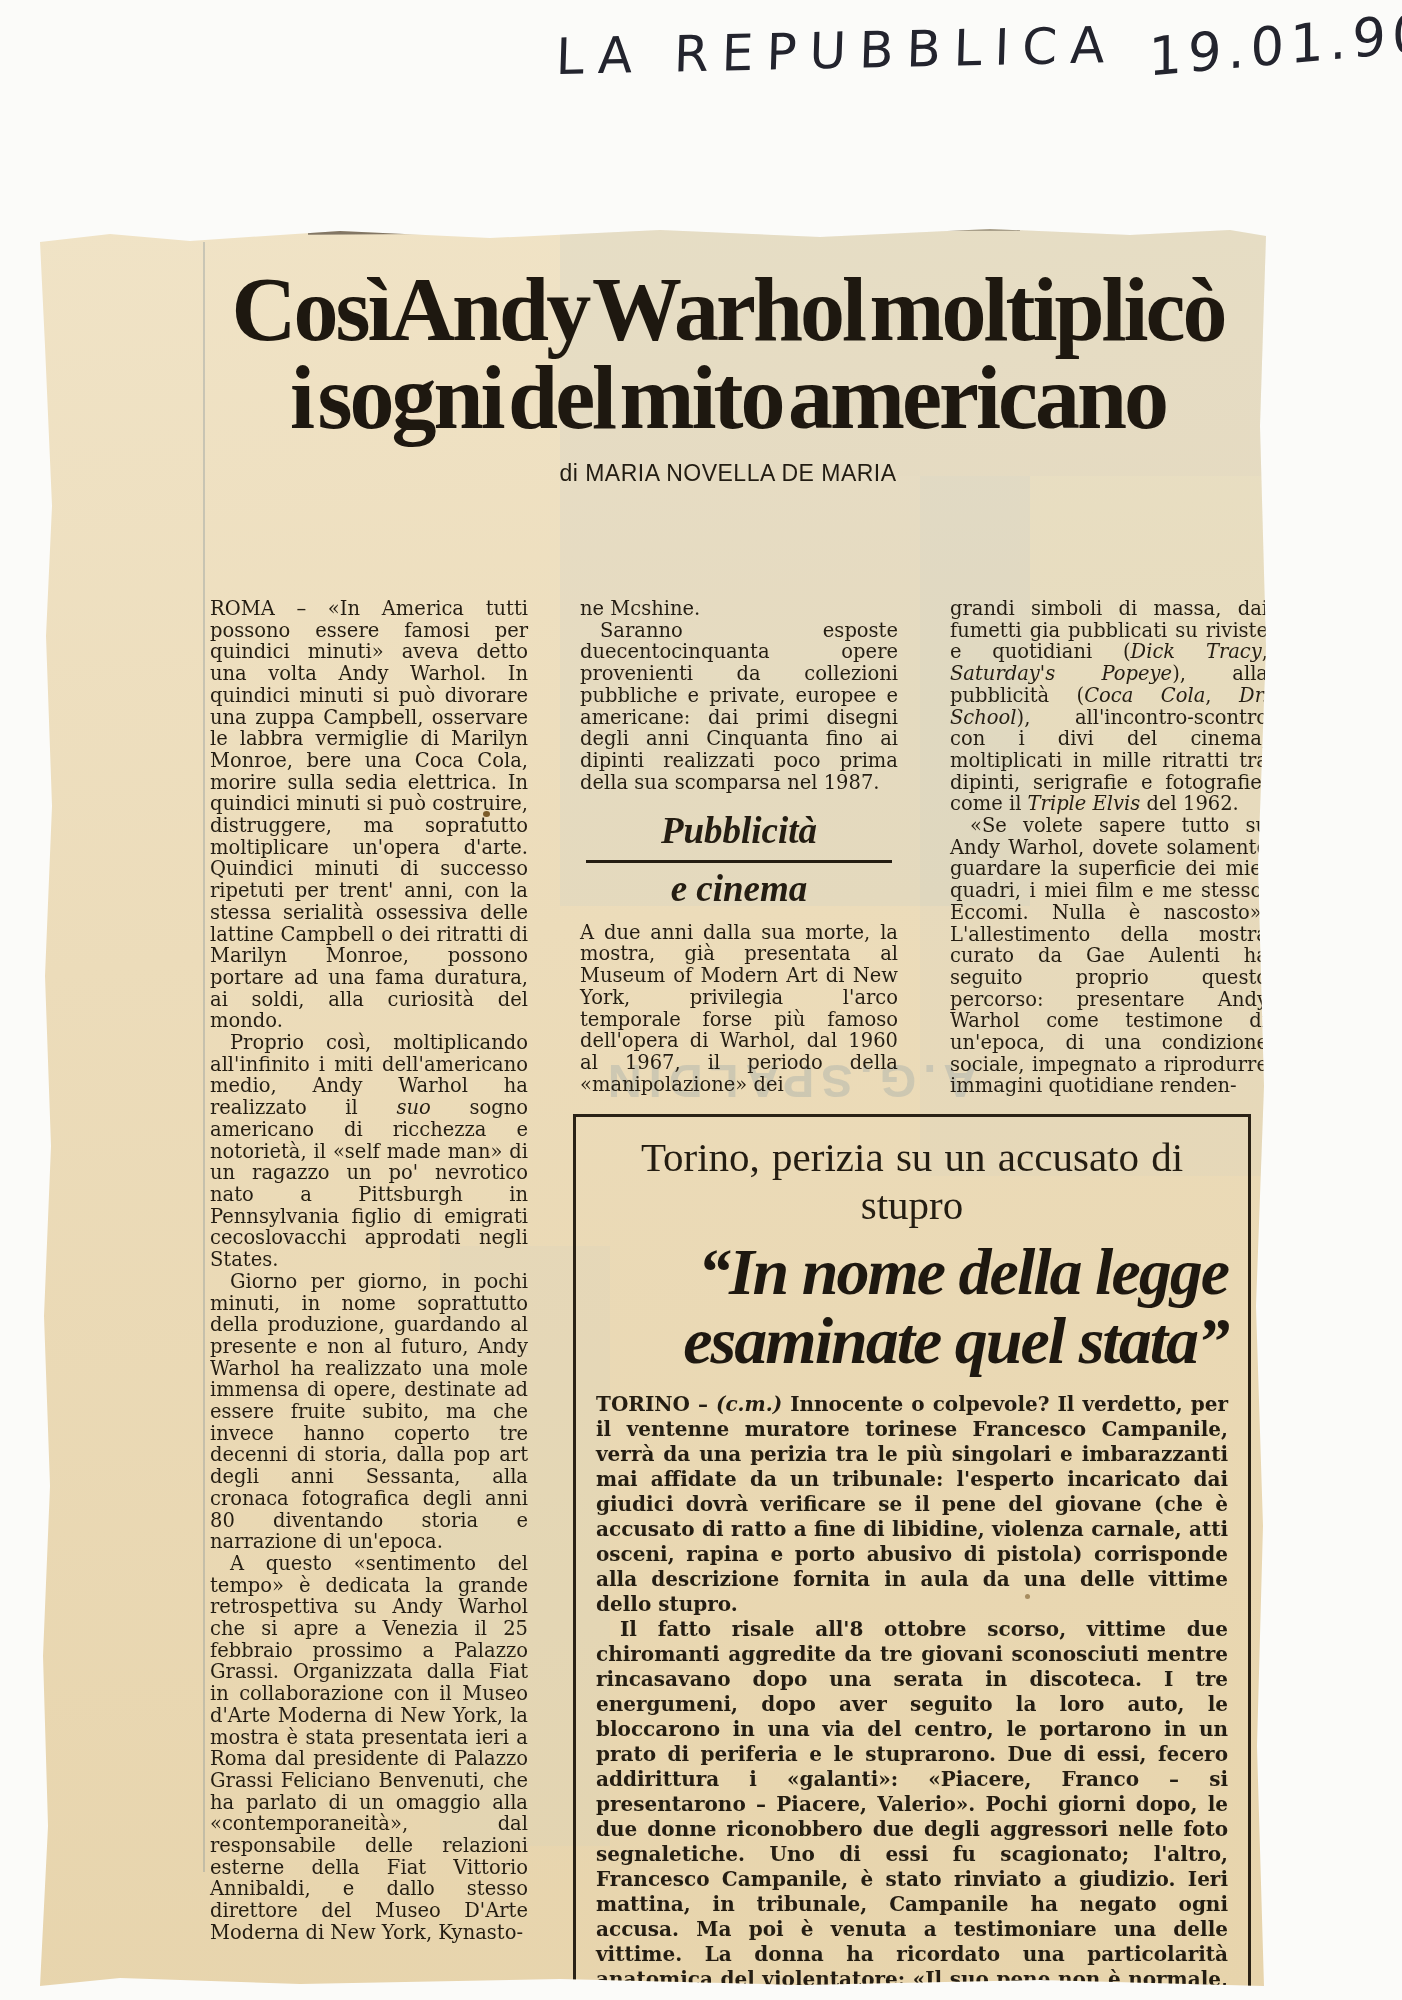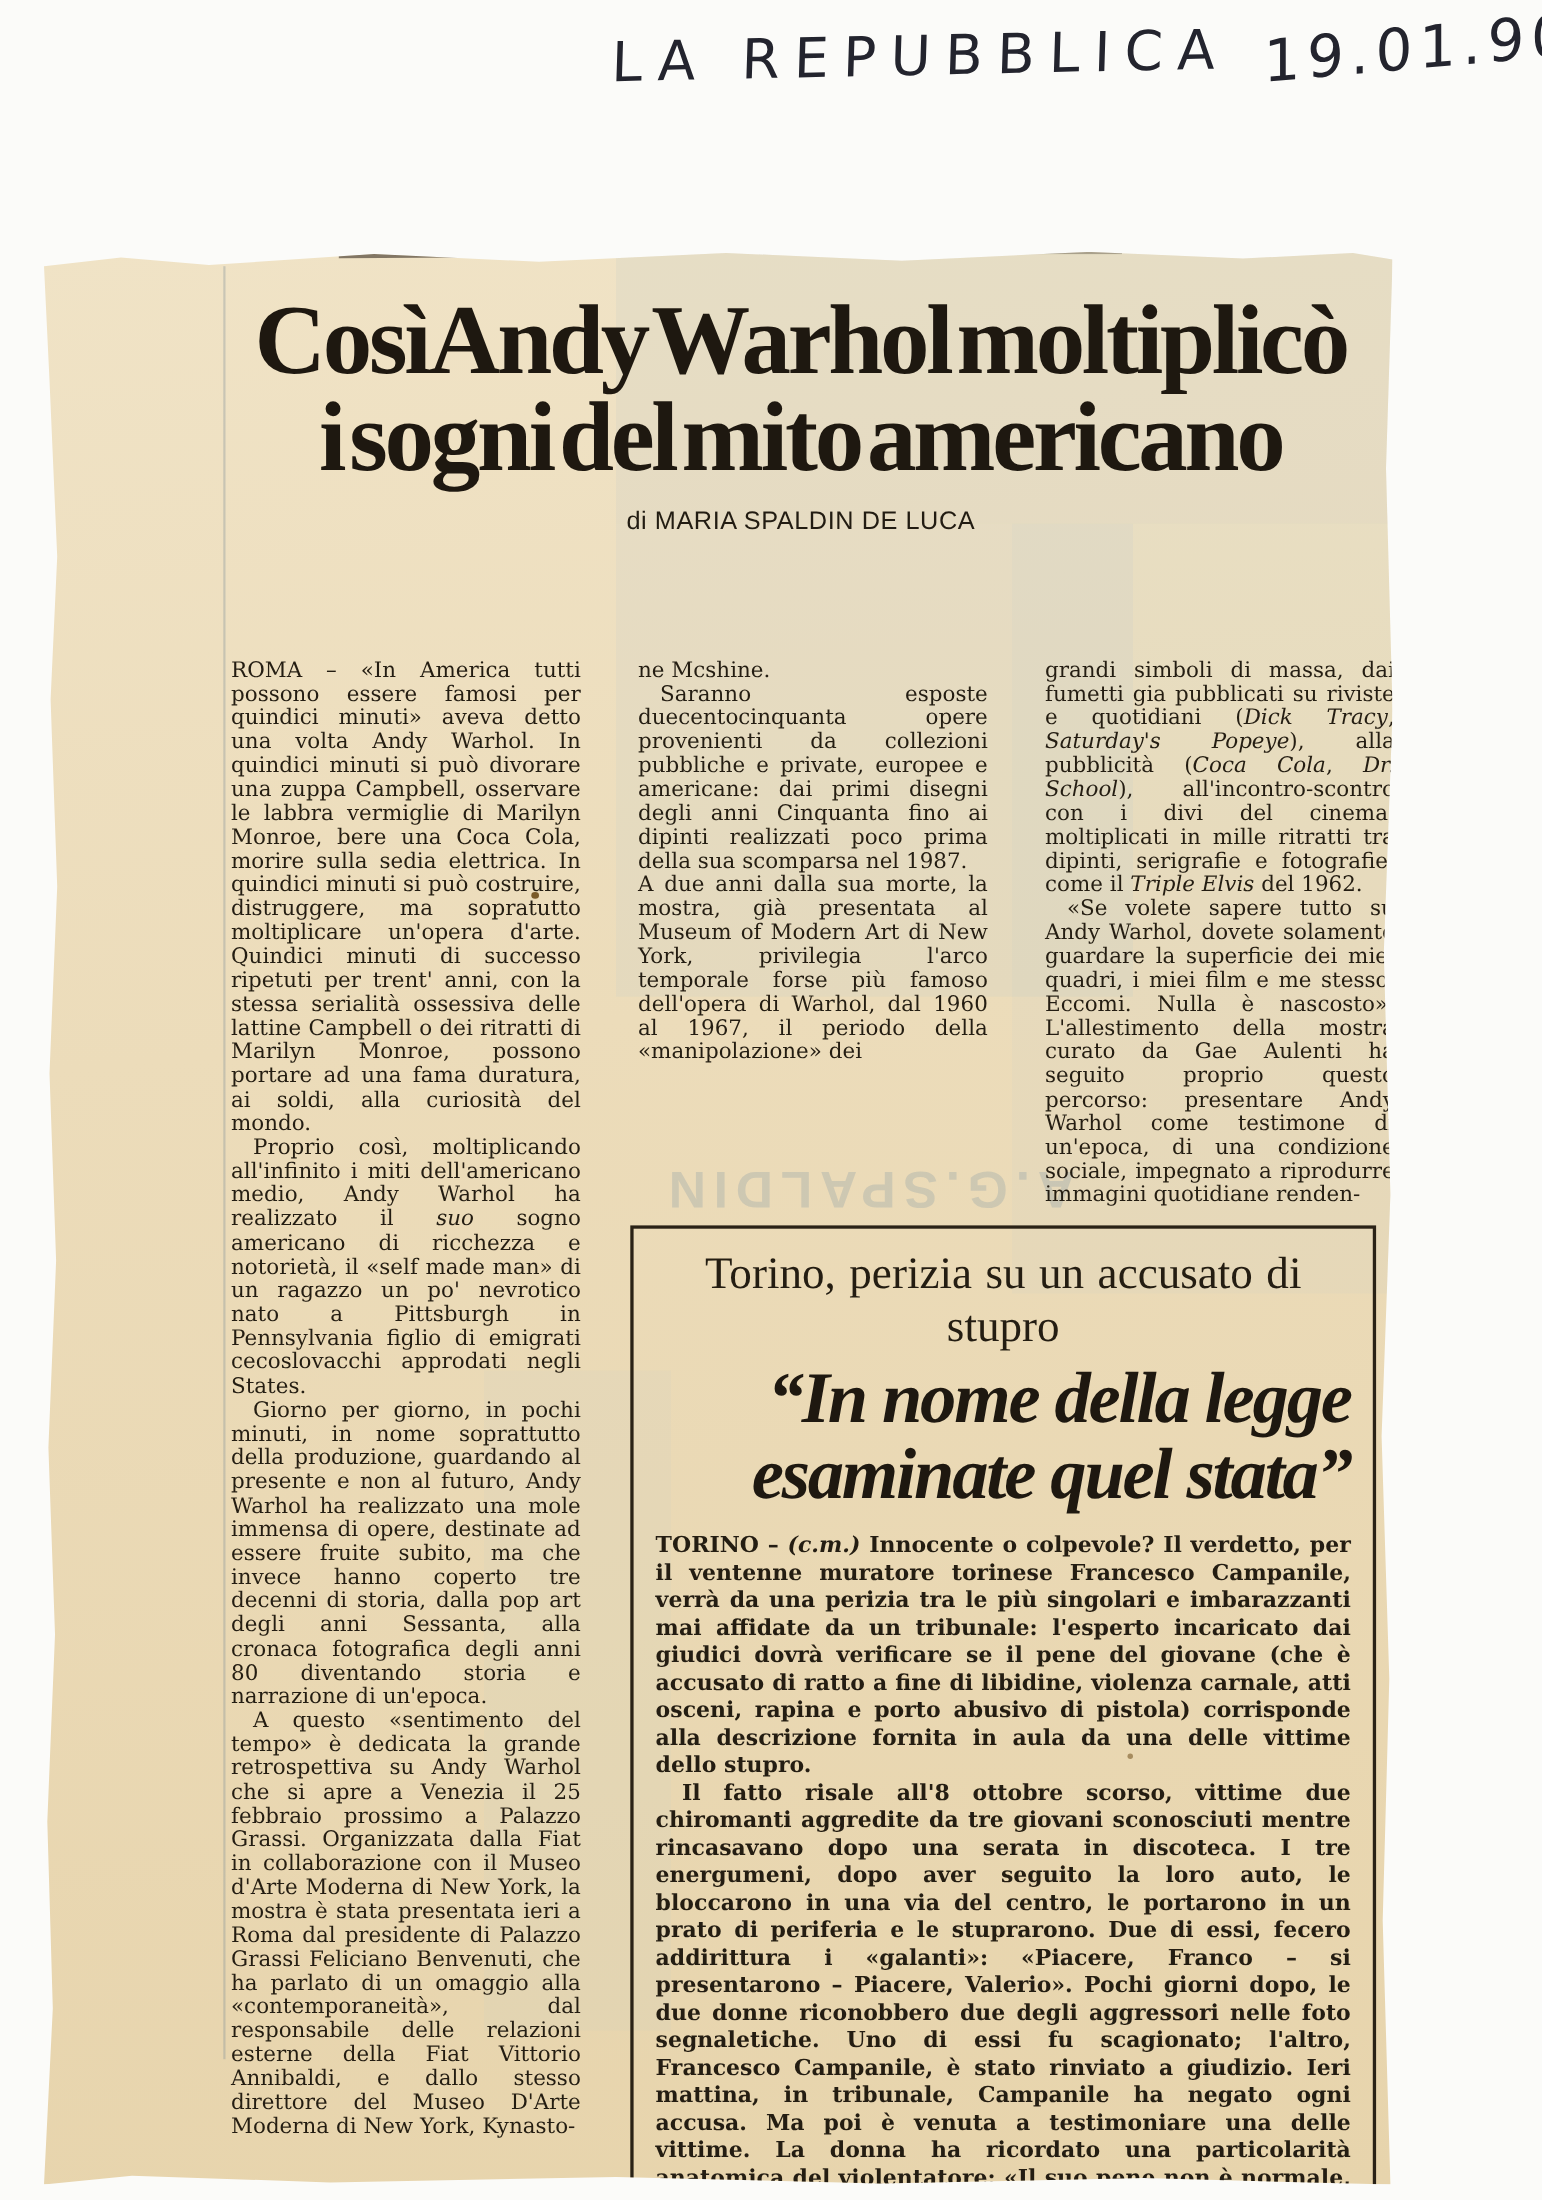--- a/index.html
+++ b/index.html
@@ -103,35 +103,40 @@
   <div class="smudge1"></div>
   <div class="smudge2"></div>
   <div class="speck speck1"></div>
   <div class="speck speck2"></div>
 
   <div class="head">
     <div class="headline">
       <div>Così Andy Warhol moltiplicò</div>
       <div>i sogni del mito americano</div>
     </div>
-    <div class="byline">di MARIA SPALDIN DE LUCA</div>
+    <div class="byline">di MARIA NOVELLA DE MARIA</div>
   </div>
 
   <div class="columns">
     <div class="col">
         <p class="para">ROMA – «In America tutti possono essere famosi per quindici minuti» aveva detto una volta Andy Warhol. In quindici minuti si può divorare una zuppa Campbell, osservare le labbra vermiglie di Marilyn Monroe, bere una Coca Cola, morire sulla sedia elettrica. In quindici minuti si può costruire, distruggere, ma sopratutto moltiplicare un'opera d'arte. Quindici minuti di successo ripetuti per trent' anni, con la stessa serialità ossessiva delle lattine Campbell o dei ritratti di Marilyn Monroe, possono portare ad una fama duratura, ai soldi, alla curiosità del mondo.</p>
         <p class="para">Proprio così, moltiplicando all'infinito i miti dell'americano medio, Andy Warhol ha realizzato il <i>suo</i> sogno americano di ricchezza e notorietà, il «self made man» di un ragazzo un po' nevrotico nato a Pittsburgh in Pennsylvania figlio di emigrati cecoslovacchi approdati negli States.</p>
         <p class="para">Giorno per giorno, in pochi minuti, in nome soprattutto della produzione, guardando al presente e non al futuro, Andy Warhol ha realizzato una mole immensa di opere, destinate ad essere fruite subito, ma che invece hanno coperto tre decenni di storia, dalla pop art degli anni Sessanta, alla cronaca fotografica degli anni 80 diventando storia e narrazione di un'epoca.</p>
         <p class="para">A questo «sentimento del tempo» è dedicata la grande retrospettiva su Andy Warhol che si apre a Venezia il 25 febbraio prossimo a Palazzo Grassi. Organizzata dalla Fiat in collaborazione con il Museo d'Arte Moderna di New York, la mostra è stata presentata ieri a Roma dal presidente di Palazzo Grassi Feliciano Benvenuti, che ha parlato di un omaggio alla «contemporaneità», dal responsabile delle relazioni esterne della Fiat Vittorio Annibaldi, e dallo stesso direttore del Museo D'Arte Moderna di New York, Kynasto-</p>
       </div>
     <div class="col">
       <div>
           <p class="para">ne Mcshine.</p>
           <p class="para">Saranno esposte duecentocinquanta opere provenienti da collezioni pubbliche e private, europee e americane: dai primi disegni degli anni Cinquanta fino ai dipinti realizzati poco prima della sua scomparsa nel 1987.</p>
         </div>
+      <div class="subhead">
+        <div class="subhead-line">Pubblicità</div>
+        <hr class="subhead-rule">
+        <div class="subhead-line">e cinema</div>
+      </div>
       <div>
           <p class="para">A due anni dalla sua morte, la mostra, già presentata al Museum of Modern Art di New York, privilegia l'arco temporale forse più famoso dell'opera di Warhol, dal 1960 al 1967, il periodo della «manipolazione» dei</p>
         </div>
     </div>
     <div class="col">
         <p class="para">grandi simboli di massa, dai fumetti gia pubblicati su riviste e quotidiani (<i>Dick Tracy</i>, <i>Saturday's Popeye</i>), alla pubblicità (<i>Coca Cola</i>, <i>Dr. School</i>), all'incontro-scontro con i divi del cinema, moltiplicati in mille ritratti tra dipinti, serigrafie e fotografie, come il <i>Triple Elvis</i> del 1962.</p>
         <p class="para">«Se volete sapere tutto su Andy Warhol, dovete solamente guardare la superficie dei miei quadri, i miei film e me stesso. Eccomi. Nulla è nascosto». L'allestimento della mostra curato da Gae Aulenti ha seguito proprio questo percorso: presentare Andy Warhol come testimone di un'epoca, di una condizione sociale, impegnato a riprodurre immagini quotidiane renden-</p>
       </div>
   </div>
 

